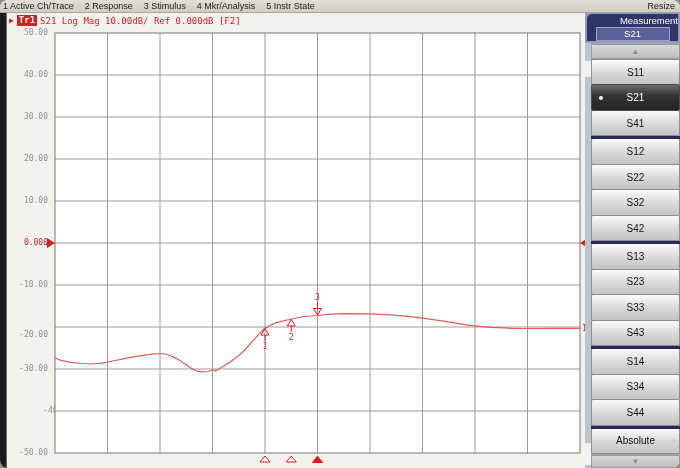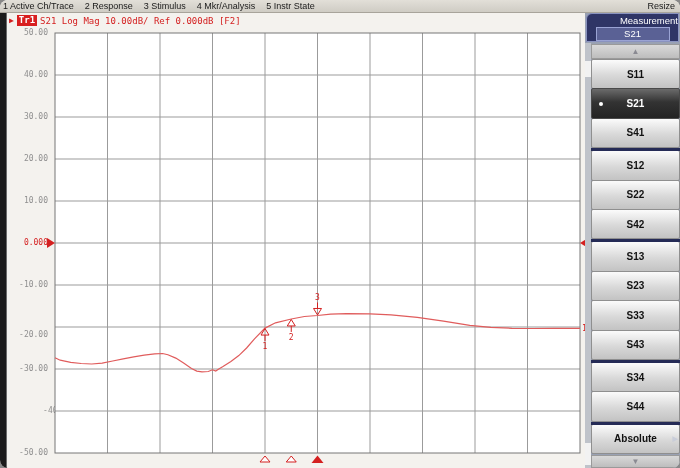--- a/index.html
+++ b/index.html
@@ -42,21 +42,21 @@
   .sb-arrowbtn{position:absolute;left:6px;width:89px;background:linear-gradient(180deg,#d9d9d9,#bdbdbd);
                border:1px solid #9a9a9a;box-sizing:border-box;text-align:center;color:#8a8a92;
                font-size:8px;line-height:12px;cursor:default;}
   #sb-up{top:31px;height:15px;line-height:14px;}
   #sb-down{top:442px;height:13px;}
   #sb-buttons{position:absolute;left:6px;top:47px;width:89px;height:394px;
               display:flex;flex-direction:column;}
   .sb-btn{position:relative;flex:1;background:linear-gradient(180deg,#fbfbfb,#d8d8d8 55%,#c3c3c3);
           border:1px solid #8f8f8f;border-radius:2px;margin-top:-1px;box-sizing:border-box;
           display:flex;align-items:center;justify-content:center;
-          font-size:10px;font-weight:700;color:#111;cursor:default;}
+          font-size:10px;font-weight:400;color:#111;cursor:default;}
   .sb-btn.selected{background:linear-gradient(180deg,#6b6b6b,#333 45%,#232323);color:#fff;
                    border-color:#4a4a4a;z-index:2;}
   .sb-dot{position:absolute;left:7px;top:50%;margin-top:-2px;width:4px;height:4px;border-radius:50%;
           background:#fff;}
   .sb-sep{height:3px;background:#252b56;z-index:3;}
   .sb-subarrow{position:absolute;right:1px;top:50%;margin-top:-4px;font-size:7px;color:#c9cdd9;}
 </style>
 </head>
 <body>
 
@@ -136,37 +136,43 @@
           <span>S41</span>
         </div>
         <div class="sb-sep"></div>
         <div class="sb-btn">
           <span>S12</span>
         </div>
         <div class="sb-btn">
           <span>S22</span>
         </div>
         <div class="sb-btn">
+          <span>S32</span>
+        </div>
+        <div class="sb-btn">
           <span>S42</span>
         </div>
         <div class="sb-sep"></div>
         <div class="sb-btn">
           <span>S13</span>
         </div>
         <div class="sb-btn">
           <span>S23</span>
         </div>
         <div class="sb-btn">
           <span>S33</span>
         </div>
         <div class="sb-btn">
           <span>S43</span>
         </div>
         <div class="sb-sep"></div>
         <div class="sb-btn">
+          <span>S14</span>
+        </div>
+        <div class="sb-btn">
           <span>S34</span>
         </div>
         <div class="sb-btn">
           <span>S44</span>
         </div>
         <div class="sb-sep"></div>
         <div class="sb-btn">
           <span>Absolute</span>
           <span class="sb-subarrow">▶</span>
         </div>

